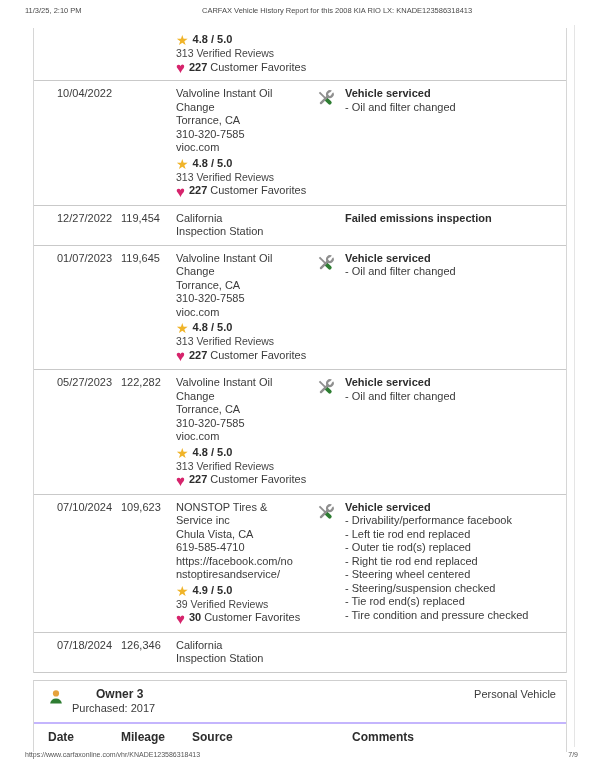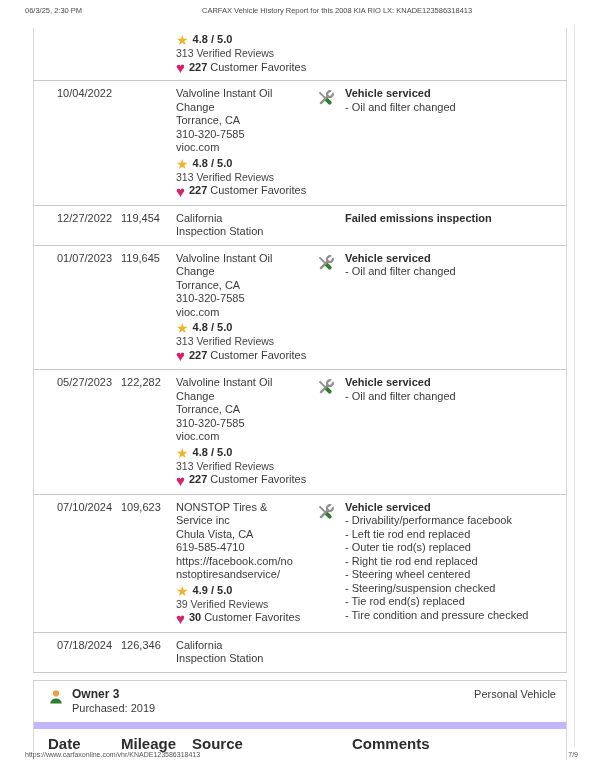--- a/index.html
+++ b/index.html
@@ -38,34 +38,34 @@
   .fav-line { display:flex; align-items:center; height:15px; }
   .heart-glyph { color:#D6246C; font-size:15px; line-height:15px; margin-right:4px; }
   .fav-count { font-weight:bold; color:#2d2d2d; font-size:11px;text-align:right; }
   .fav-label { font-size:11px; margin-left:3px; }
 
   
   .owner-box { position:absolute; left:33px; top:680px; width:534px;
     border-top:1px solid #cfcfcf; border-left:1px solid #d6d6d6; border-right:1px solid #d6d6d6; background:#fff; }
   .owner-row { display:flex; padding:6px 10px 7px 12px; }
   .owner-icon { width:16px; height:16px; margin:2px 8px 0 2px; flex:none; }
-  .owner-title { font-weight:bold; font-size:12px; color:#2d2d2d; line-height:14px; }
+  .owner-title { font-weight:bold; font-size:12px; color:#2d2d2d; line-height:14px;margin-left:24px; }
   .owner-sub { font-size:11px; line-height:14px; }
   .owner-type { margin-left:auto; font-size:11px; line-height:14px; }
-  .owner-head-row { display:flex; border-top:7px solid #c4b5fd; padding:6px 0 8px 14px;
-    font-weight:bold; font-size:15px; color:#2d2d2d; }
+  .owner-head-row { display:flex; border-top:2px solid #c4b5fd; padding:6px 0 8px 14px;
+    font-weight:bold; font-size:12px; color:#2d2d2d; }
   .oh-date { width:73px; } .oh-mileage { width:71px; } .oh-source { width:160px; } .oh-comments { flex:1; }
 </style>
 </head>
 <body>
 
 <div class="page">
 
   <div class="print-header">
-    <span class="ts">06/3/25, 2:30 PM</span>
+    <span class="ts">11/3/25, 2:10 PM</span>
     <span class="ttl">CARFAX Vehicle History Report for this 2008 KIA RIO LX: KNADE123586318413</span>
   </div>
 
   <div class="page-edge"></div>
 
   <div class="report">
     <div>
     <div class="record-row partial">
       <div class="col-date"></div>
       <div class="col-mileage"></div>
@@ -313,21 +313,21 @@
   <div class="owner-box">
     <div class="owner-row">
       <span class="owner-icon">
         <svg width="16" height="16" viewBox="0 0 16 16">
           <circle cx="8" cy="4.4" r="3.1" fill="#E6A23C"></circle>
           <path d="M2.2,14.6 a5.8,5.1 0 0 1 11.6,0 z" fill="#2E7D32"></path>
         </svg>
       </span>
       <div>
         <div class="owner-title">Owner 3</div>
-        <div class="owner-sub">Purchased: 2019</div>
+        <div class="owner-sub">Purchased: 2017</div>
       </div>
       <div class="owner-type">Personal Vehicle</div>
     </div>
     <div class="owner-head-row">
       <div class="oh-date">Date</div>
       <div class="oh-mileage">Mileage</div>
       <div class="oh-source">Source</div>
       <div class="oh-comments">Comments</div>
     </div>
   </div>

